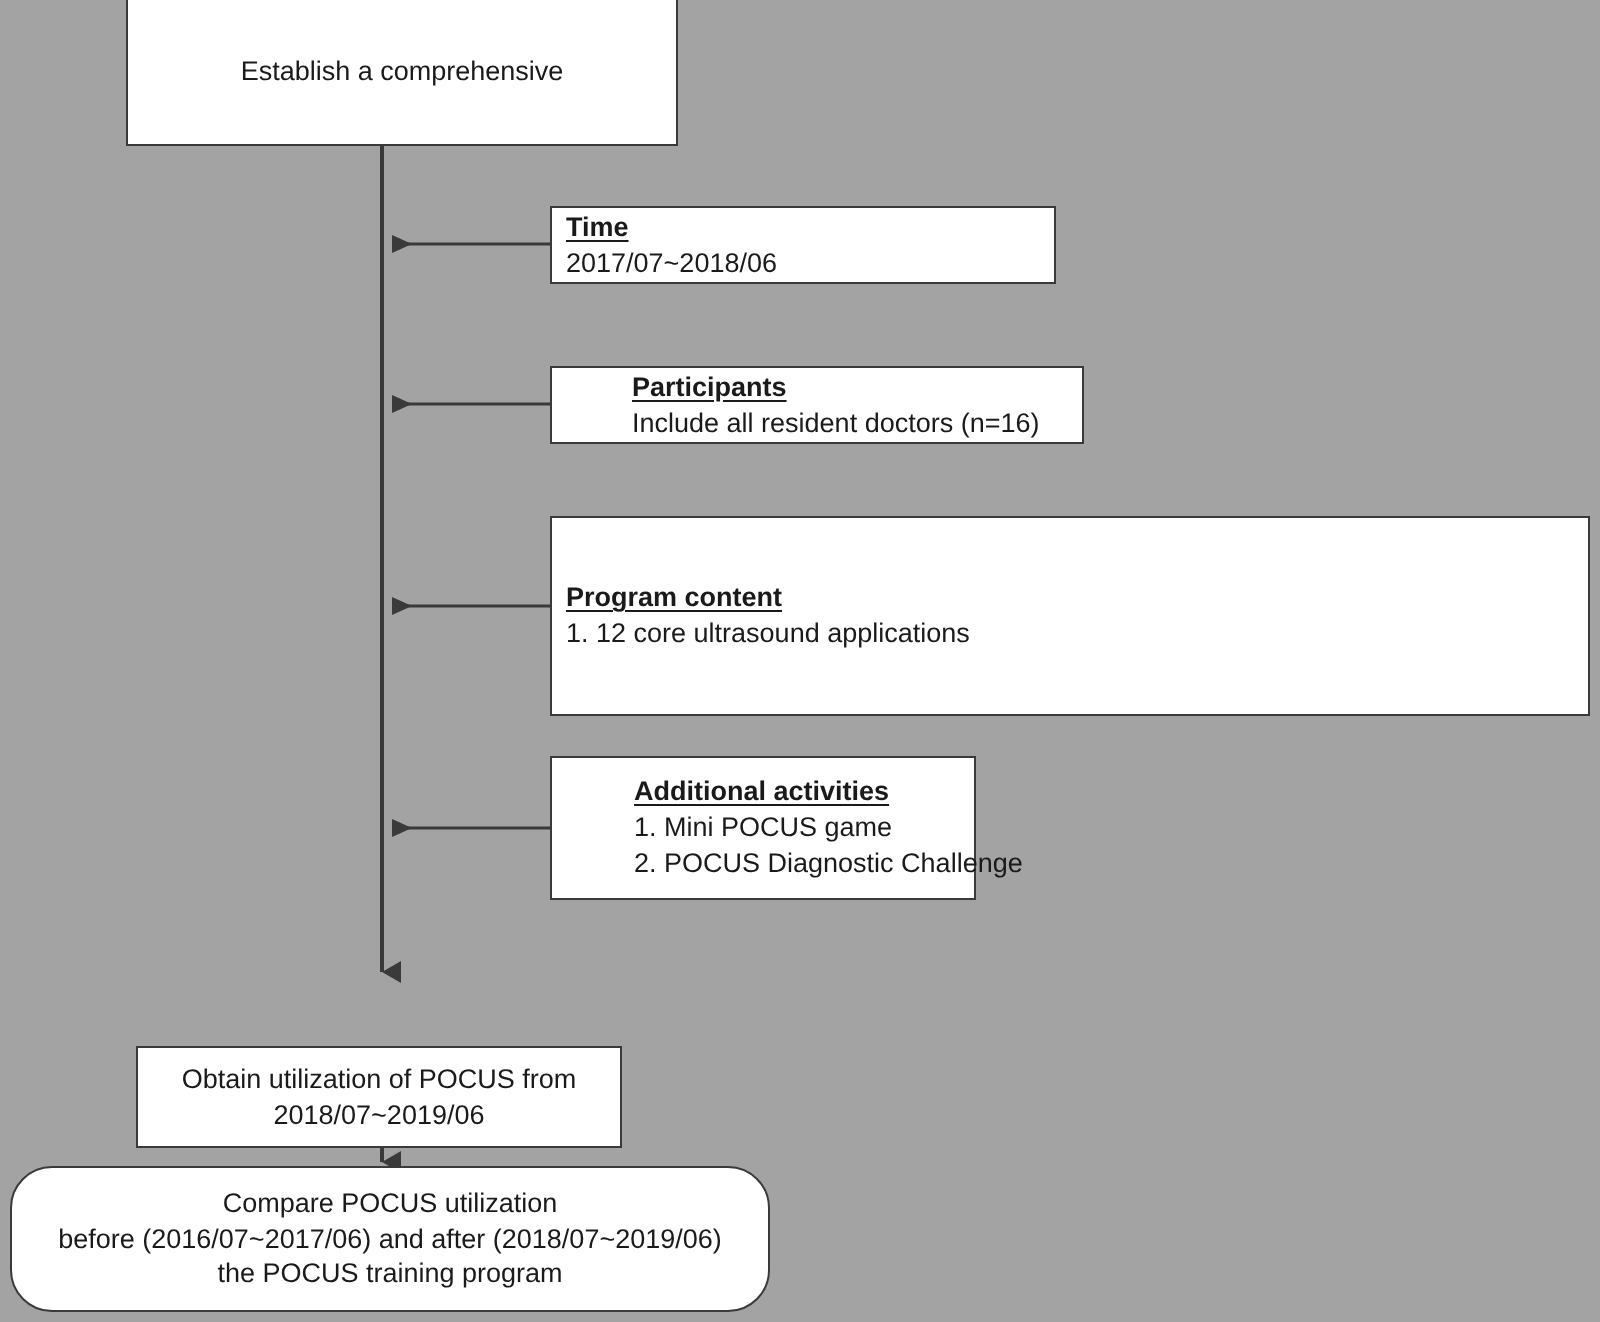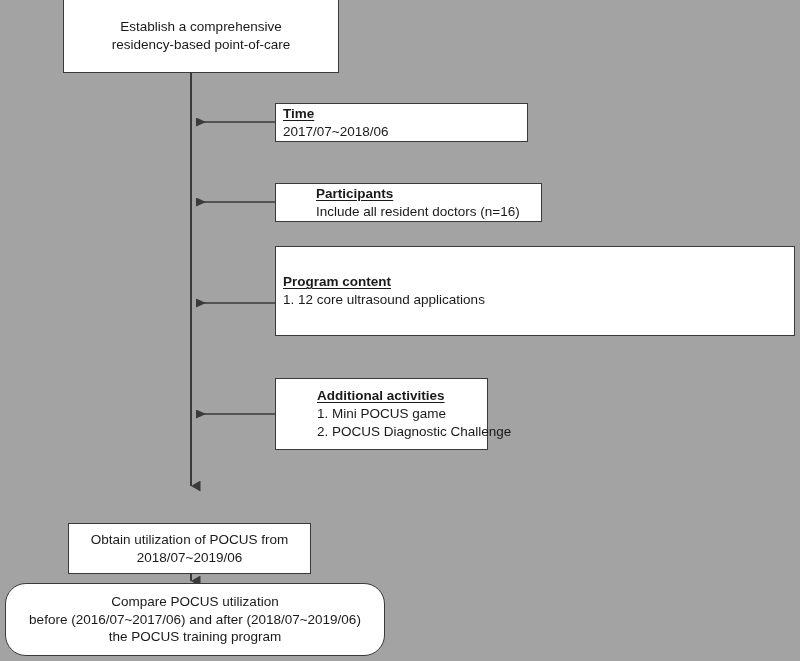--- a/index.html
+++ b/index.html
@@ -82,34 +82,33 @@
 
     <line x1="275" y1="303" x2="196" y2="303" stroke="#3a3a3a" stroke-width="1.6" marker-end="url(#ah-left)"></line>
 
     <line x1="275" y1="414" x2="196" y2="414" stroke="#3a3a3a" stroke-width="1.6" marker-end="url(#ah-left)"></line>
 
     <line x1="191" y1="546" x2="191" y2="581" stroke="#3a3a3a" stroke-width="2" marker-end="url(#ah-down)"></line>
   </svg>
 
   <div class="node centered" style="left:63px; top:-2px; width:276px; height:75px;">
     <div class="line">Establish a comprehensive</div>
-    <div class="line">residency-based point-of-care</div>
   </div>
 
   <div class="node listbox" style="left:275px; top:103px; width:253px; height:39px;">
     <div class="hdr">Time</div>
     <div class="line">2017/07~2018/06</div>
   </div>
 
   <div class="node listbox" style="left:275px; top:183px; width:267px; height:39px;padding-left:40px;">
     <div class="hdr">Participants</div>
     <div class="line">Include all resident doctors (n=16)</div>
   </div>
 
-  <div class="node listbox" style="left:275px; top:246px; width:520px; height:90px;">
+  <div class="node listbox" style="left:275px; top:258px; width:520px; height:100px;">
     <div class="hdr">Program content</div>
     <div class="line">1. 12 core ultrasound applications</div>
   </div>
 
   <div class="node listbox" style="left:275px; top:378px; width:213px; height:72px;padding-left:41px;">
     <div class="hdr">Additional activities</div>
     <div class="line">1. Mini POCUS game</div>
     <div class="line">2. POCUS Diagnostic Challenge</div>
   </div>
 

